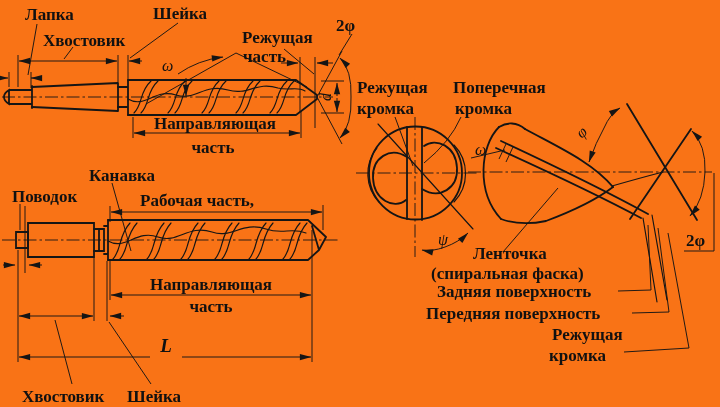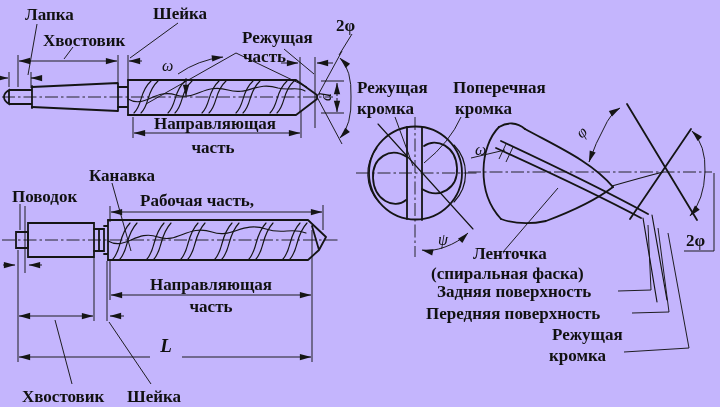--- a/index.html
+++ b/index.html
@@ -1,16 +1,16 @@
 <!DOCTYPE html>
 <html><head>
 <meta charset="utf-8">
 <style>
   html,body{margin:0;padding:0;background:#ffffff;}
-  .stage{position:relative;width:720px;height:407px;background:#c4b5fd;overflow:hidden;
+  .stage{position:relative;width:720px;height:407px;background:#f97316;overflow:hidden;
          font-family:"Liberation Serif","DejaVu Serif",serif;}
   svg{display:block}
   .ln   {stroke:#151515;stroke-width:1.8;fill:none;stroke-linecap:round;}
   .ln-t {stroke:#151515;stroke-width:1.15;fill:none;stroke-linecap:round;}
   .dim  {stroke:#151515;stroke-width:0.95;fill:none;}
   .cl   {stroke:#151515;stroke-width:0.9;fill:none;stroke-dasharray:13 3 2.5 3;}
   .lbl  {font-family:"Liberation Serif","DejaVu Serif",serif;font-size:17px;font-weight:bold;fill:#111;}
   .grk  {font-family:"Liberation Serif","DejaVu Serif",serif;font-size:16px;font-style:italic;fill:#111;}
   .big  {font-size:19px;font-style:italic;font-weight:bold;}
 </style>

